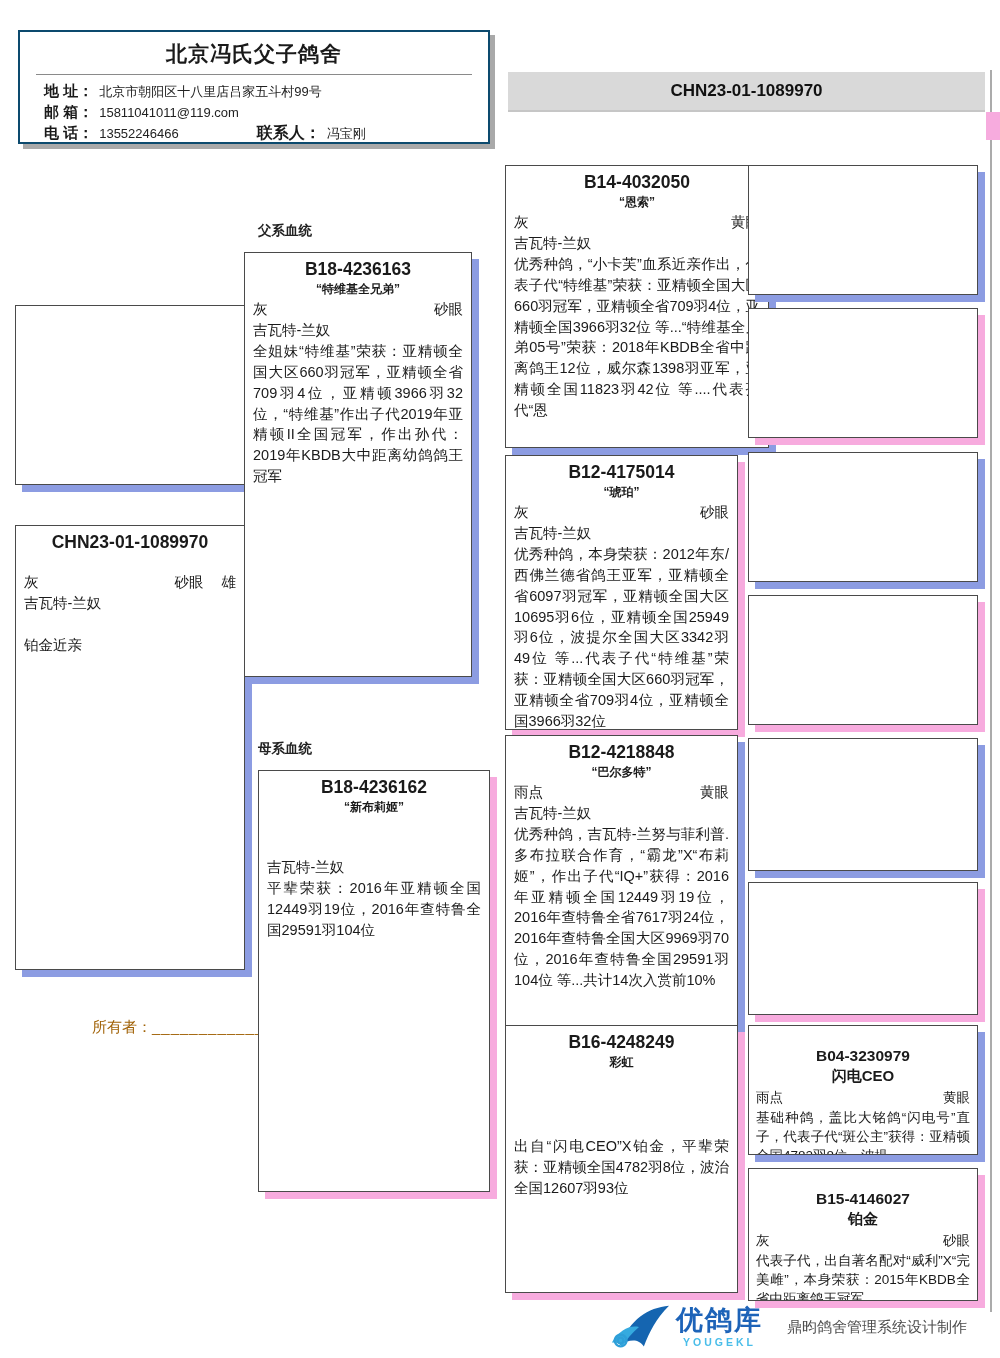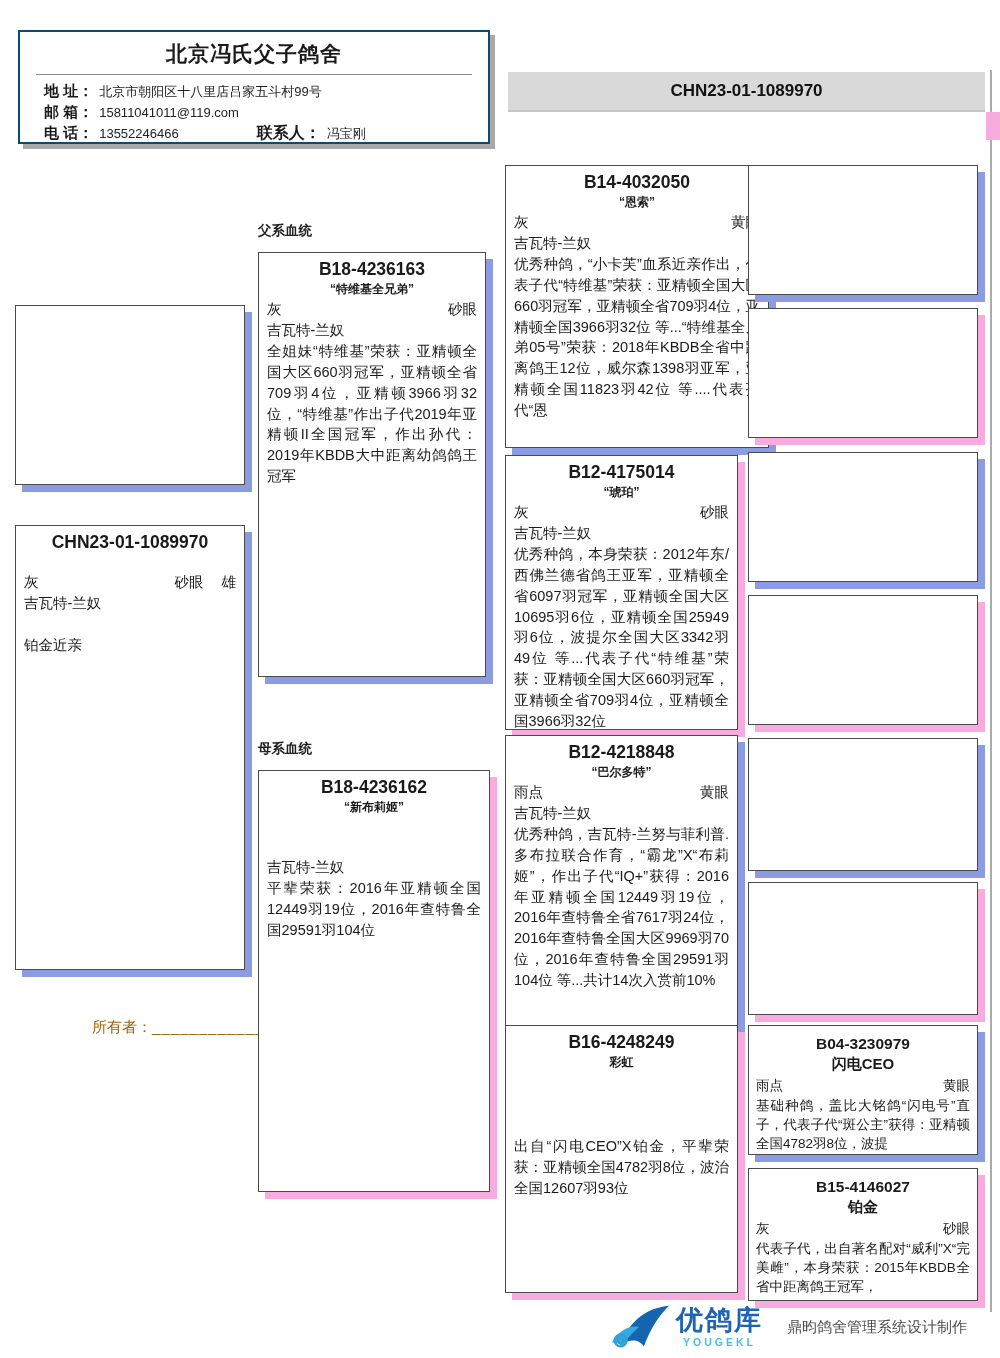--- a/index.html
+++ b/index.html
@@ -52,21 +52,21 @@
   .ring{font-size:17.5px;font-weight:bold;text-align:center;line-height:1.3;}
   .pname{font-size:12px;font-weight:bold;text-align:center;line-height:1.35;}
   .prow{display:flex;font-size:14.5px;line-height:1.45;margin-top:2px;}
   .prow .right{margin-left:auto;}
   .prow .sex{margin-left:18px;}
   .pline{font-size:14.5px;line-height:1.45;}
   .pdesc{font-size:14.5px;line-height:1.44;text-align:justify;}
   .blankrow{height:21px;}
   .spacer2{height:66px;}
   
-  .pbox.small{padding:8px 7px 5px 7px;}
+  .pbox.small{padding:20px 7px 5px 7px;}
   .pbox.small .ring{font-size:15.5px;}
   .pbox.small .pname{font-size:15px;}
   .pbox.small .prow,.pbox.small .pline,.pbox.small .pdesc{font-size:13.5px;line-height:1.42;}
   
   .branch-label{position:absolute;font-size:13.5px;font-weight:bold;color:#222;}
   
   .owner-line{position:absolute;left:60px;top:1018px;font-size:15px;color:#a16207;margin-left:32px;}
   .owner-line .blank{letter-spacing:1px;}
   
   .footer{position:absolute;left:608px;top:1302px;display:flex;align-items:center;}
@@ -116,21 +116,21 @@
     <div class="pline">吉瓦特-兰奴</div>
     <div class="blankrow"></div>
     <div class="pline">铂金近亲</div>
   </div>
 
   <div class="owner-line">
     <span>所有者：</span><span class="blank">_____________</span>
   </div>
 
   <div class="branch-label" style="left:258px;top:222px;">父系血统</div>
-  <div class="pbox male" style="left:258px;top:252px;width:228px;height:425px;">
+  <div class="pbox male" style="left:244px;top:252px;width:228px;height:425px;">
     <div class="ring">B18-4236163</div>
     <div class="pname">“特维基全兄弟”</div>
     <div class="prow">
       <span>灰</span>
       <span class="right">砂眼</span>
     </div>
     <div class="pline">吉瓦特-兰奴</div>
     <div class="pdesc">全姐妹“特维基”荣获：亚精顿全国大区660羽冠军，亚精顿全省709羽4位，亚精顿3966羽32位，“特维基”作出子代2019年亚精顿II全国冠军，作出孙代：2019年KBDB大中距离幼鸽鸽王冠军</div>
   </div>
 

